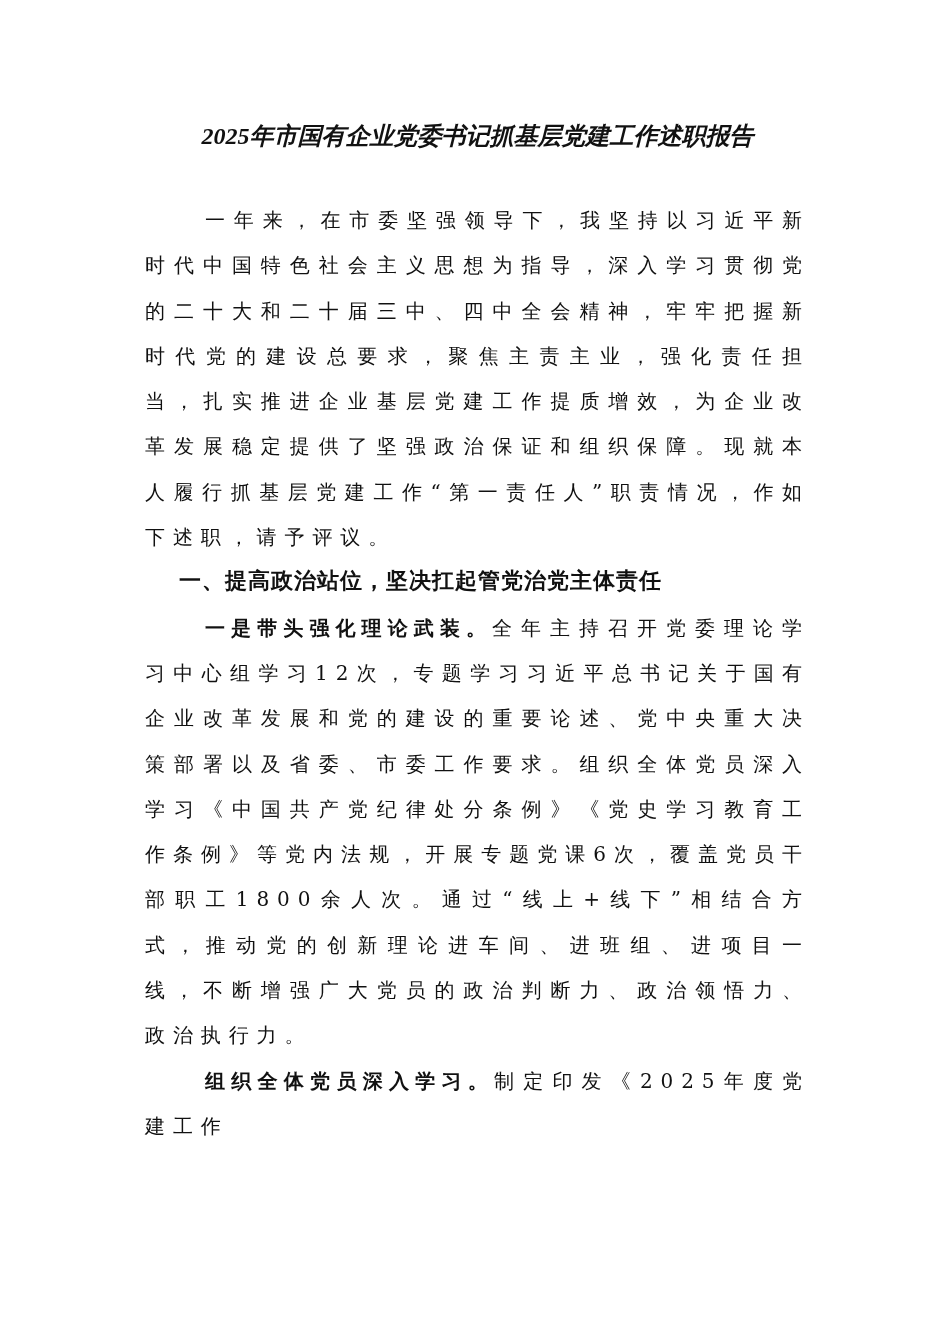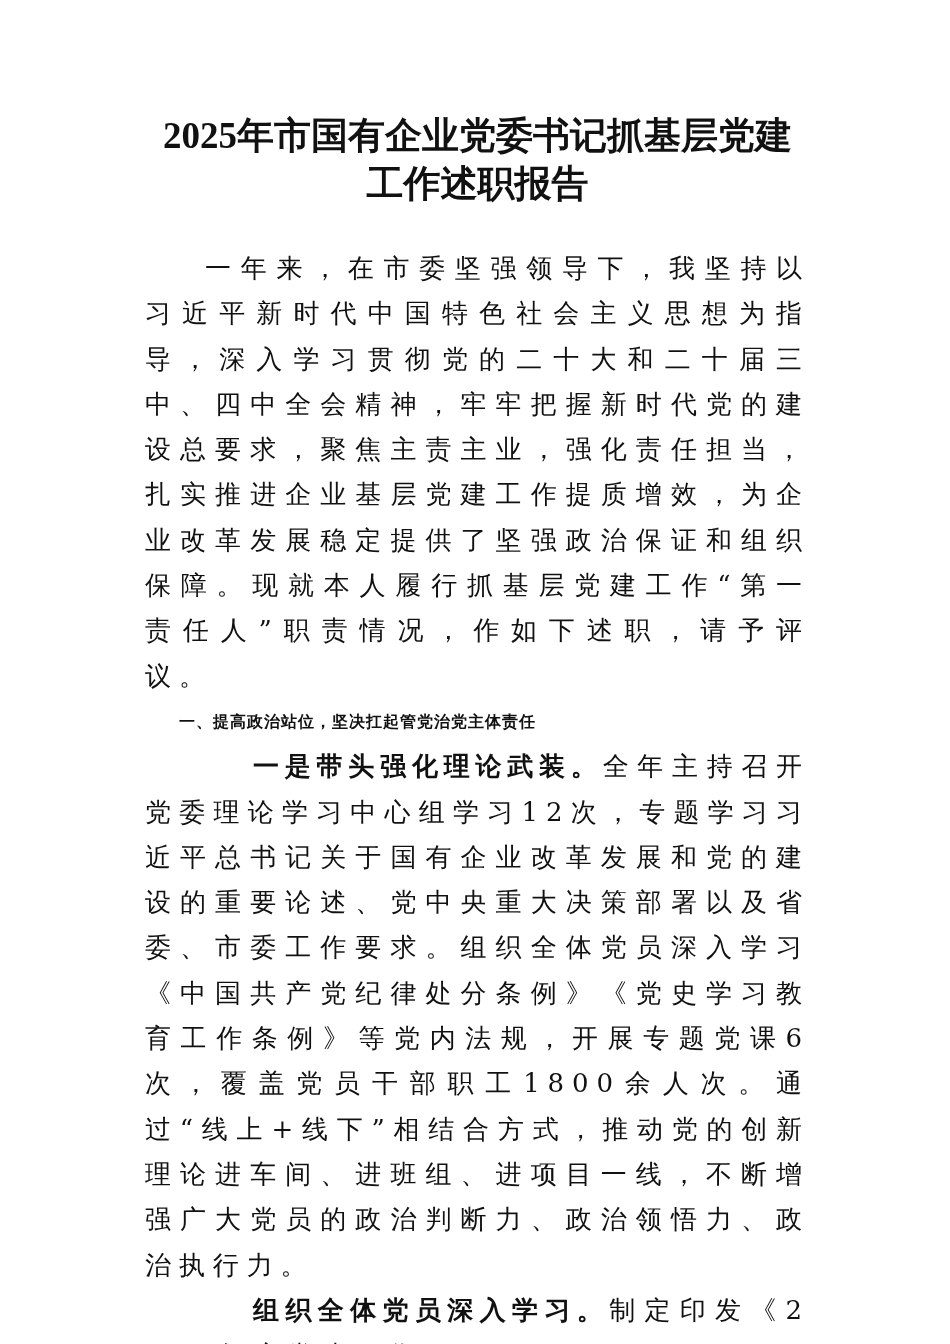--- a/index.html
+++ b/index.html
@@ -17,52 +17,52 @@
     }
     .page {
       position: absolute;
       left: 145px;
       top: 112px;
       width: 665px;
     }
     .title {
       font-family: "Liberation Serif", "DejaVu Serif", serif;
       font-weight: bold;
-      font-size: 37px;
+      font-size: 24px;
       line-height: 48px;
       text-align: center;
       margin: 0;
       letter-spacing: 0px;
       width: 665px;
+      font-style: italic;
     }
     .body {
       margin-top: 38px;
     }
     .p {
       margin: 0;
-      font-size: 26px;
+      font-size: 20px;
       line-height: 45.3px;
       letter-spacing: 7.9px;
       text-align: justify;
       text-indent: 60px;
       word-break: break-all;
     }
     .h1 {
       margin: 0;
-      font-family: Liberation Sans, sans-serif;
+      font-family: Liberation Mono, monospace;
       font-weight: bold;
-      font-size: 16px;
+      font-size: 22px;
       line-height: 45.3px;
       letter-spacing: 1px;
       text-indent: 34px;
     }
     .lead {
       font-weight: bold;
       letter-spacing: 5px;
-      margin-left: 48px;
     }
   </style>
 </head>
 <body>
 
 <div class="page">
   <h1 class="title">2025年市国有企业党委书记抓基层党建工作述职报告</h1>
 
   <div class="body">
     <p class="p">一年来，在市委坚强领导下，我坚持以习近平新时代中国特色社会主义思想为指导，深入学习贯彻党的二十大和二十届三中、四中全会精神，牢牢把握新时代党的建设总要求，聚焦主责主业，强化责任担当，扎实推进企业基层党建工作提质增效，为企业改革发展稳定提供了坚强政治保证和组织保障。现就本人履行抓基层党建工作“第一责任人”职责情况，作如下述职，请予评议。</p>

